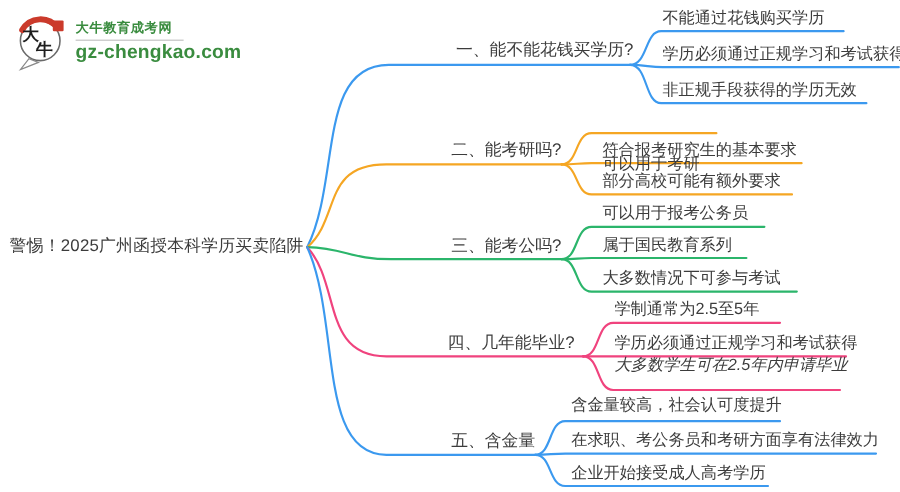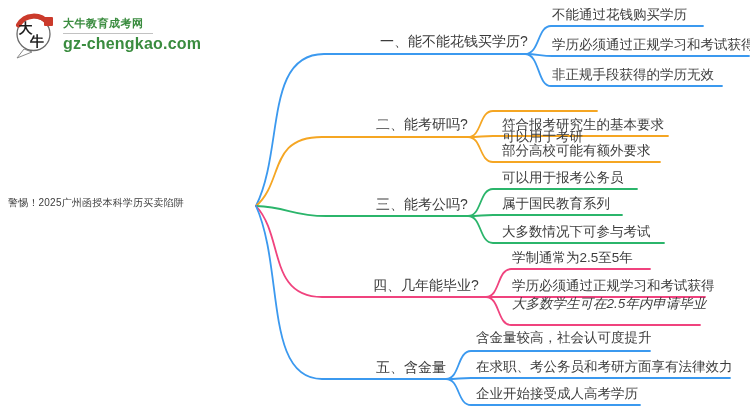--- a/index.html
+++ b/index.html
@@ -6,21 +6,21 @@
   html,body { margin:0; padding:0; background:#fff; }
   body { font-family:"Liberation Sans","DejaVu Sans",sans-serif; }
   .canvas { position:relative; width:750px; height:410px; background:#fff; overflow:hidden; }
 
   
   svg.links { position:absolute; left:0; top:0; width:750px; height:410px; }
   svg.links path { fill:none; stroke-width:1.8; stroke-linecap:round; }
 
   
   .node { position:absolute; white-space:nowrap; color:var(--c-text,#3c3c3c); }
-  .central { font-size:10px; letter-spacing:0.2px; }
+  .central { font-size:14px; letter-spacing:0.2px; }
   .label   { font-size:14px;margin-left:42px; }
   .child   { font-size:13.5px; }
 
   
   .logo { position:absolute; left:12px; top:9px; display:flex; align-items:center; gap:7px; }
   .logo-text { display:flex; flex-direction:column; }
   .site-name { font-size:11px; font-weight:bold; color:var(--c-brand_green,#3a8c3f); letter-spacing:0.5px; }
   .logo-divider { height:1px; background:#c2c2c2; margin:2px 0 1px 0; width:90px; }
   .site-domain { font-size:16px; font-weight:bold; color:var(--c-brand_green,#3a8c3f); letter-spacing:0.2px;text-align:right; }
 </style>

